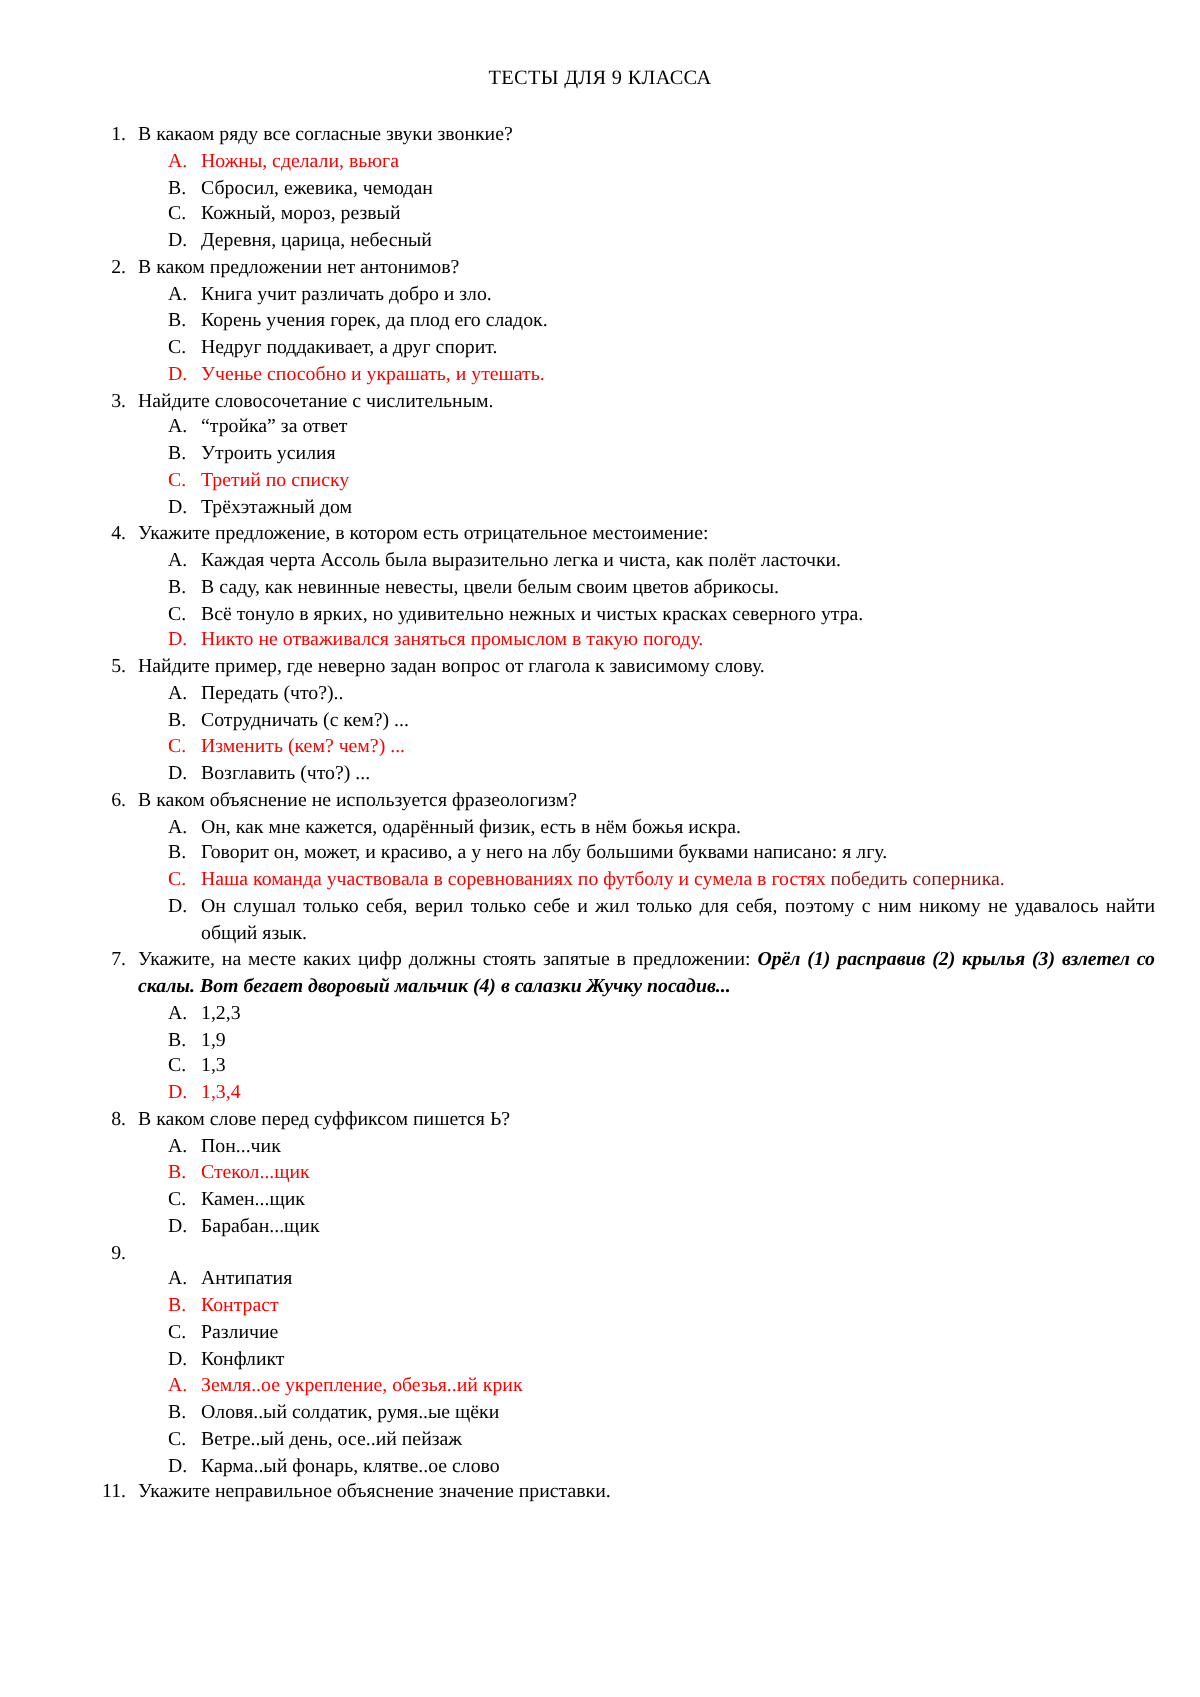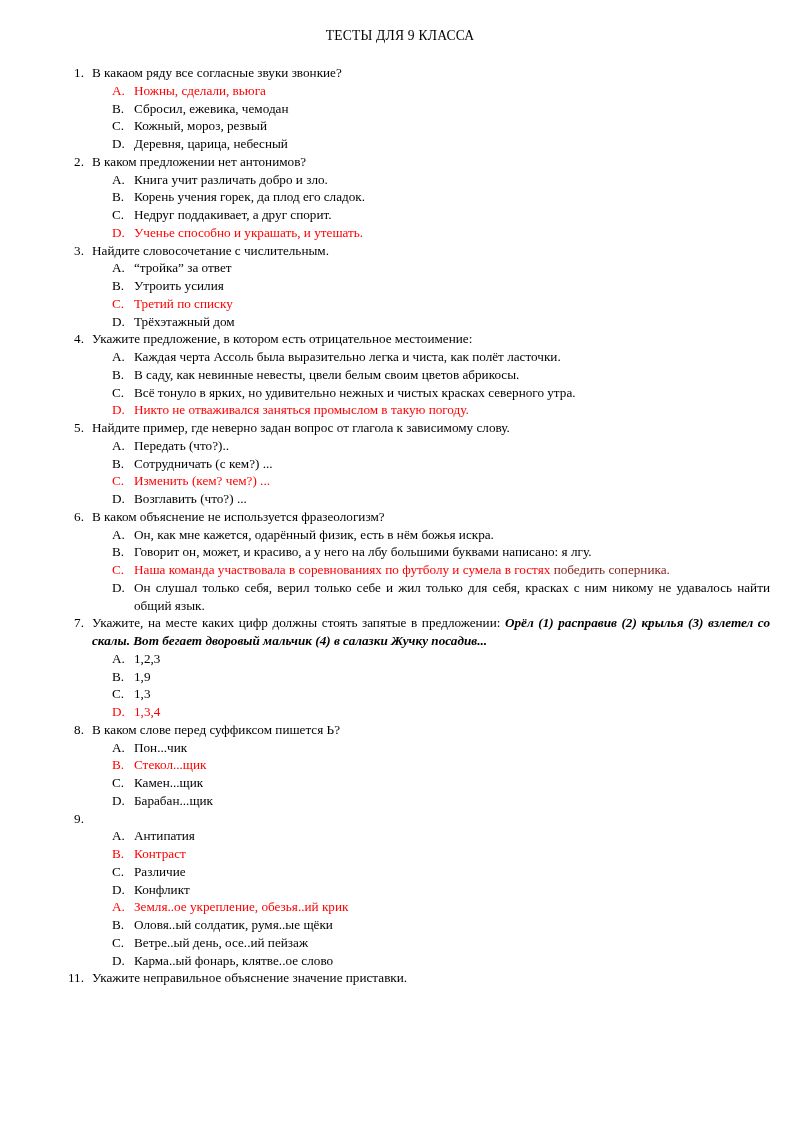--- a/index.html
+++ b/index.html
@@ -21,21 +21,21 @@
     height: 1131px;
     box-sizing: border-box;
     padding: 0;
     background: #ffffff;
   }
   .doc-title {
     text-align: center;
     font-size: 13.6px;
     letter-spacing: 0.2px;
     margin: 0;
-    padding-top: 28px;
+    padding-top: 44px;
     padding-bottom: 0;
     font-weight: normal;
     font-family: "Liberation Serif", "DejaVu Serif", serif;
   }
   .question-list {
     margin: 0;
     padding: 0;
     list-style: none;
     padding-top: 20px;
   }
@@ -241,21 +241,21 @@
           <li class="option">
             <span class="opt-letter">B.</span>
             <span class="opt-text">Говорит он, может, и красиво, а у него на лбу большими буквами написано: я лгу.</span>
           </li>
           <li class="option correct">
             <span class="opt-letter">C.</span>
             <span class="opt-text"><span>Наша команда участвовала в соревнованиях по футболу и сумела в гостях</span><span class="tail-black"> победить соперника.</span></span>
           </li>
           <li class="option">
             <span class="opt-letter">D.</span>
-            <span class="opt-text">Он слушал только себя, верил только себе и жил только для себя, красках с ним никому не удавалось найти общий язык.</span>
+            <span class="opt-text">Он слушал только себя, верил только себе и жил только для себя, поэтому с ним никому не удавалось найти общий язык.</span>
           </li>
         </ul>
       </li>
       <li class="question">
         <div class="q-line">
           <span class="q-num">7.</span>
           <span class="q-text"><span>Укажите, на месте каких цифр должны стоять запятые в предложении: </span><span class="q-em">Орёл (1) расправив (2) крылья (3) взлетел со скалы. Вот бегает дворовый мальчик (4) в салазки Жучку посадив...</span></span>
         </div>
         <ul class="options">
           <li class="option">

